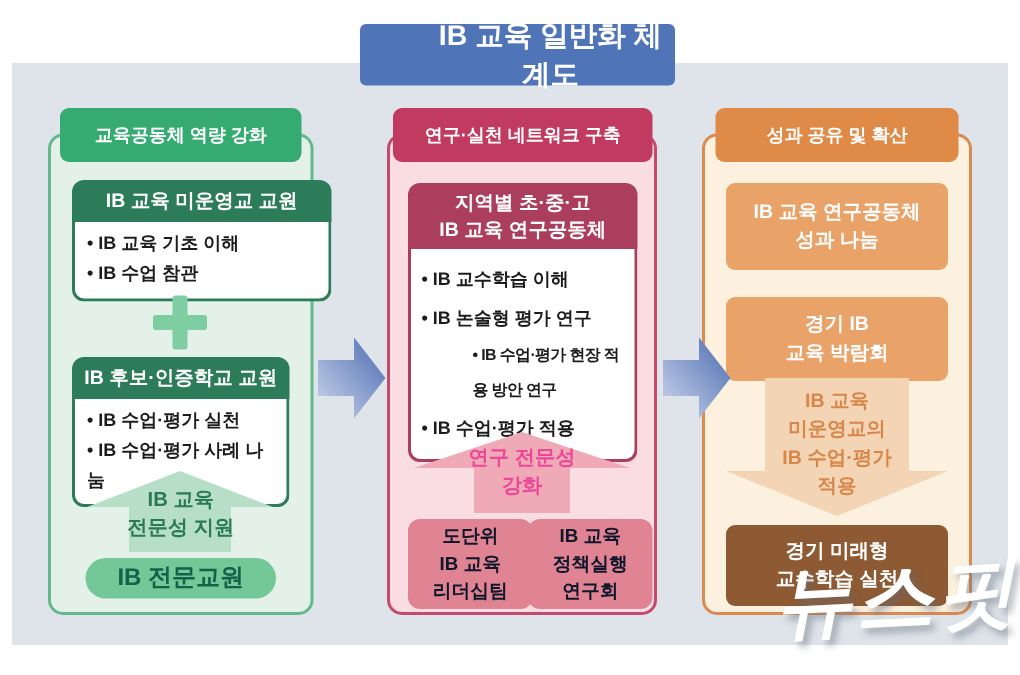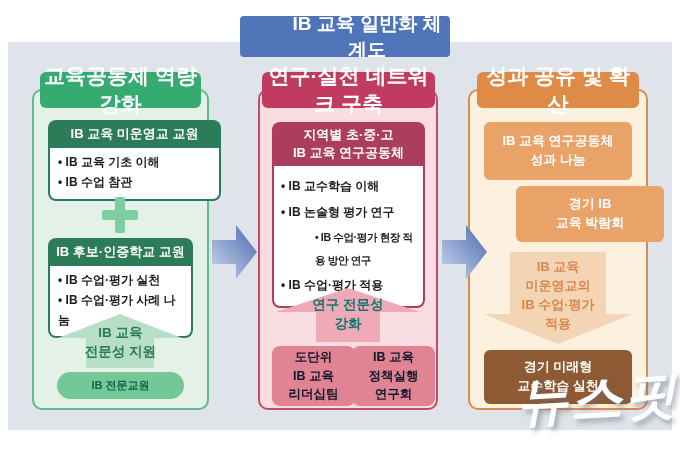--- a/index.html
+++ b/index.html
@@ -15,21 +15,21 @@
   #gray-bg { left:8px; top:42px; width:664px; height:388px; background:#dee4e9; }
 
   #title-box { left:240px; top:16px; width:210px; height:41px; background:#5074b8;
     border-radius:4px; color:#fff; font-size:19px; z-index:4;padding-left:44px; }
 
   .panel { top:89px; height:321px; border-radius:10px; z-index:1; }
   #panel-left  { left:32px;  width:177px; background:#e3f1e8; border:2px solid #62b98b; }
   #panel-mid   { left:258px; width:180px; background:#fadce3; border:2px solid #c24a6b; }
   #panel-right { left:468px; width:180px; background:#fcf0df; border:2px solid #da8c50; }
 
-  .col-header { top:72px; height:36px; border-radius:6px; color:#fff; font-size:21px; z-index:3; }
+  .col-header { top:72px; height:36px; border-radius:6px; color:#fff; font-size:12px; z-index:3; }
   #hdr-left  { left:40px;  width:161px; background:#35ab72; }
   #hdr-mid   { left:262px; width:173px; background:#c13a5f; }
   #hdr-right { left:477px; width:162px; background:#df8a47; }
 
   .cbox { z-index:2; }
   .cbox .cbox-hdr { height:28px; border-radius:8px 8px 0 0; color:#fff; font-size:13px; }
   .cbox .cbox-body { background:#fff; border-radius:0 0 8px 8px; padding:5px 8px 6px; }
   .green .cbox-hdr { background:#2d7c59; }
   .green .cbox-body { border:2px solid #2d7c59; border-top:none; }
   .red .cbox-hdr { background:#ab3d5d; height:44px; line-height:1.35; }
@@ -39,35 +39,35 @@
   .bullet::before { content:"• "; }
   .red .bullet { line-height:2.2; }
   .bullet.condensed { font-size:10.6px; letter-spacing:-0.4px;margin-left:34px; }
 
   #plus-icon { left:102px; top:197px; width:36px; height:36px; z-index:2; }
   #plus-icon .bar-h { position:absolute; left:0; top:13px; width:36px; height:10px; background:#7fcda2; border-radius:2px; }
   #plus-icon .bar-v { position:absolute; left:13px; top:0; width:10px; height:36px; background:#7fcda2; border-radius:2px; }
 
   .arrow-label { z-index:3; }
   #left-arrow-label { left:48px; top:324px; width:145px; color:#2b7a56; font-size:13.5px; line-height:1.4; }
-  #mid-arrow-label { left:272px; top:296px; width:152px; color:#0f766e; font-size:13.5px; line-height:1.4; }
+  #mid-arrow-label { left:272px; top:296px; width:152px; color:#ec4899; font-size:13.5px; line-height:1.4; }
   #right-arrow-label { left:484px; top:258px; width:148px; color:#d8874b; font-size:13px; line-height:1.45; }
 
   #left-pill { left:57px; top:372px; width:127px; height:27px; background:#74c796;
-    border-radius:14px; color:#15614a; font-size:11px; z-index:2; }
+    border-radius:14px; color:#15614a; font-size:16px; z-index:2; }
 
   .team-box { top:346px; width:83px; height:60px; background:#e08392; border-radius:8px;
     color:#0f172a; font-size:12.5px; line-height:1.5; z-index:2; }
   #team-box-1 { left:272px; }
   #team-box-2 { left:352px; }
 
   .orange-box { left:484px; width:148px; background:#e9a268; border-radius:6px;
     color:#fff; font-size:13px; line-height:1.45; z-index:2; }
   #right-box-1 { top:122px; height:58px; }
-  #right-box-2 { top:186px; height:56px;margin-left:32px; }
+  #right-box-2 { top:198px; height:56px; }
   #right-box-3 { top:350px; height:54px; background:#8d5a33; }
 
   svg.shape { position:absolute; z-index:2; display:block; }
 
   #watermark { left:516px; top:364px; font-size:52px; color:#ffffff; font-style:italic;
     letter-spacing:2px; transform:rotate(-3deg); z-index:9;
     text-shadow:3px 4px 5px rgba(100,110,125,0.5); }
 </style>
 </head>
 <body>

